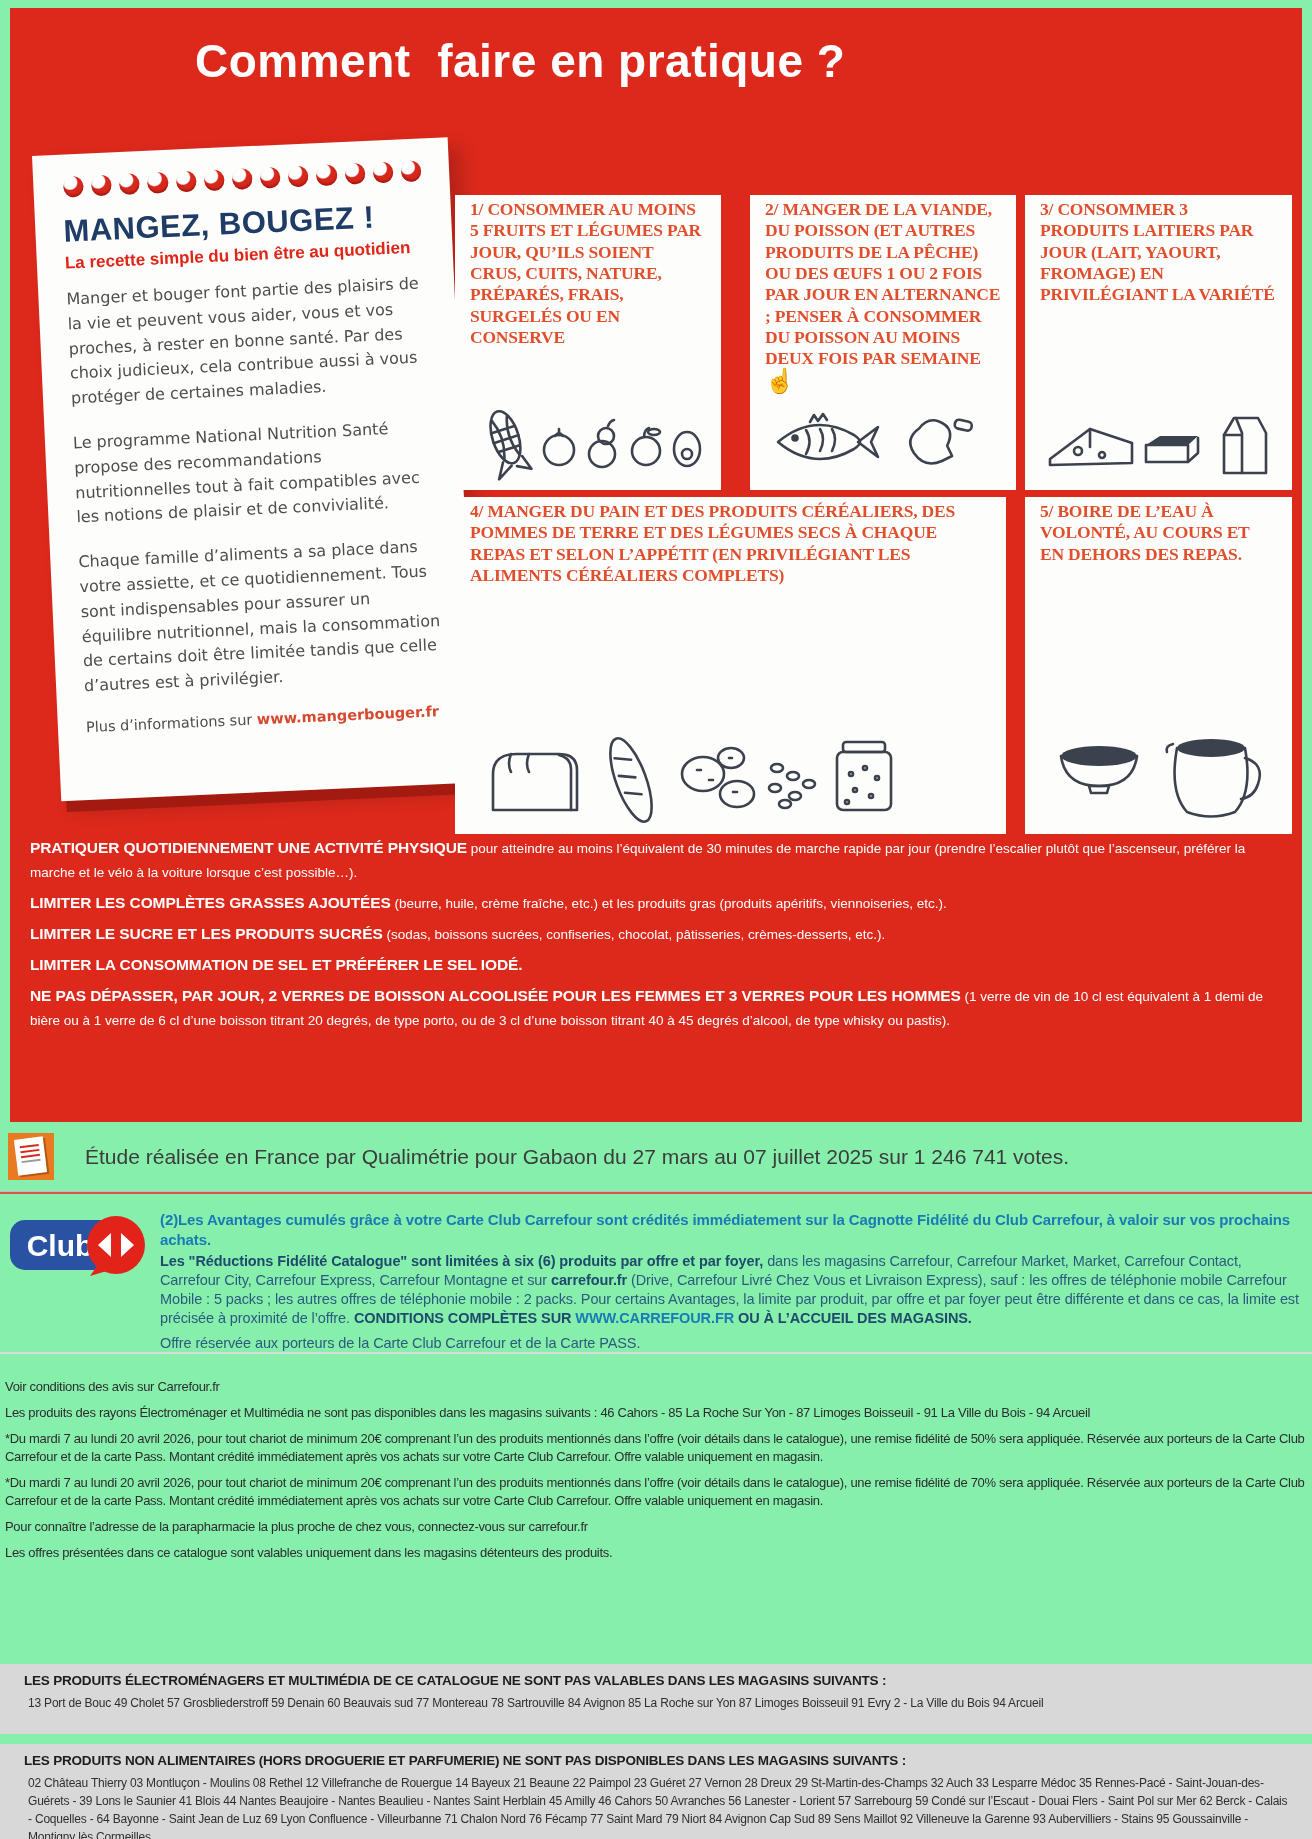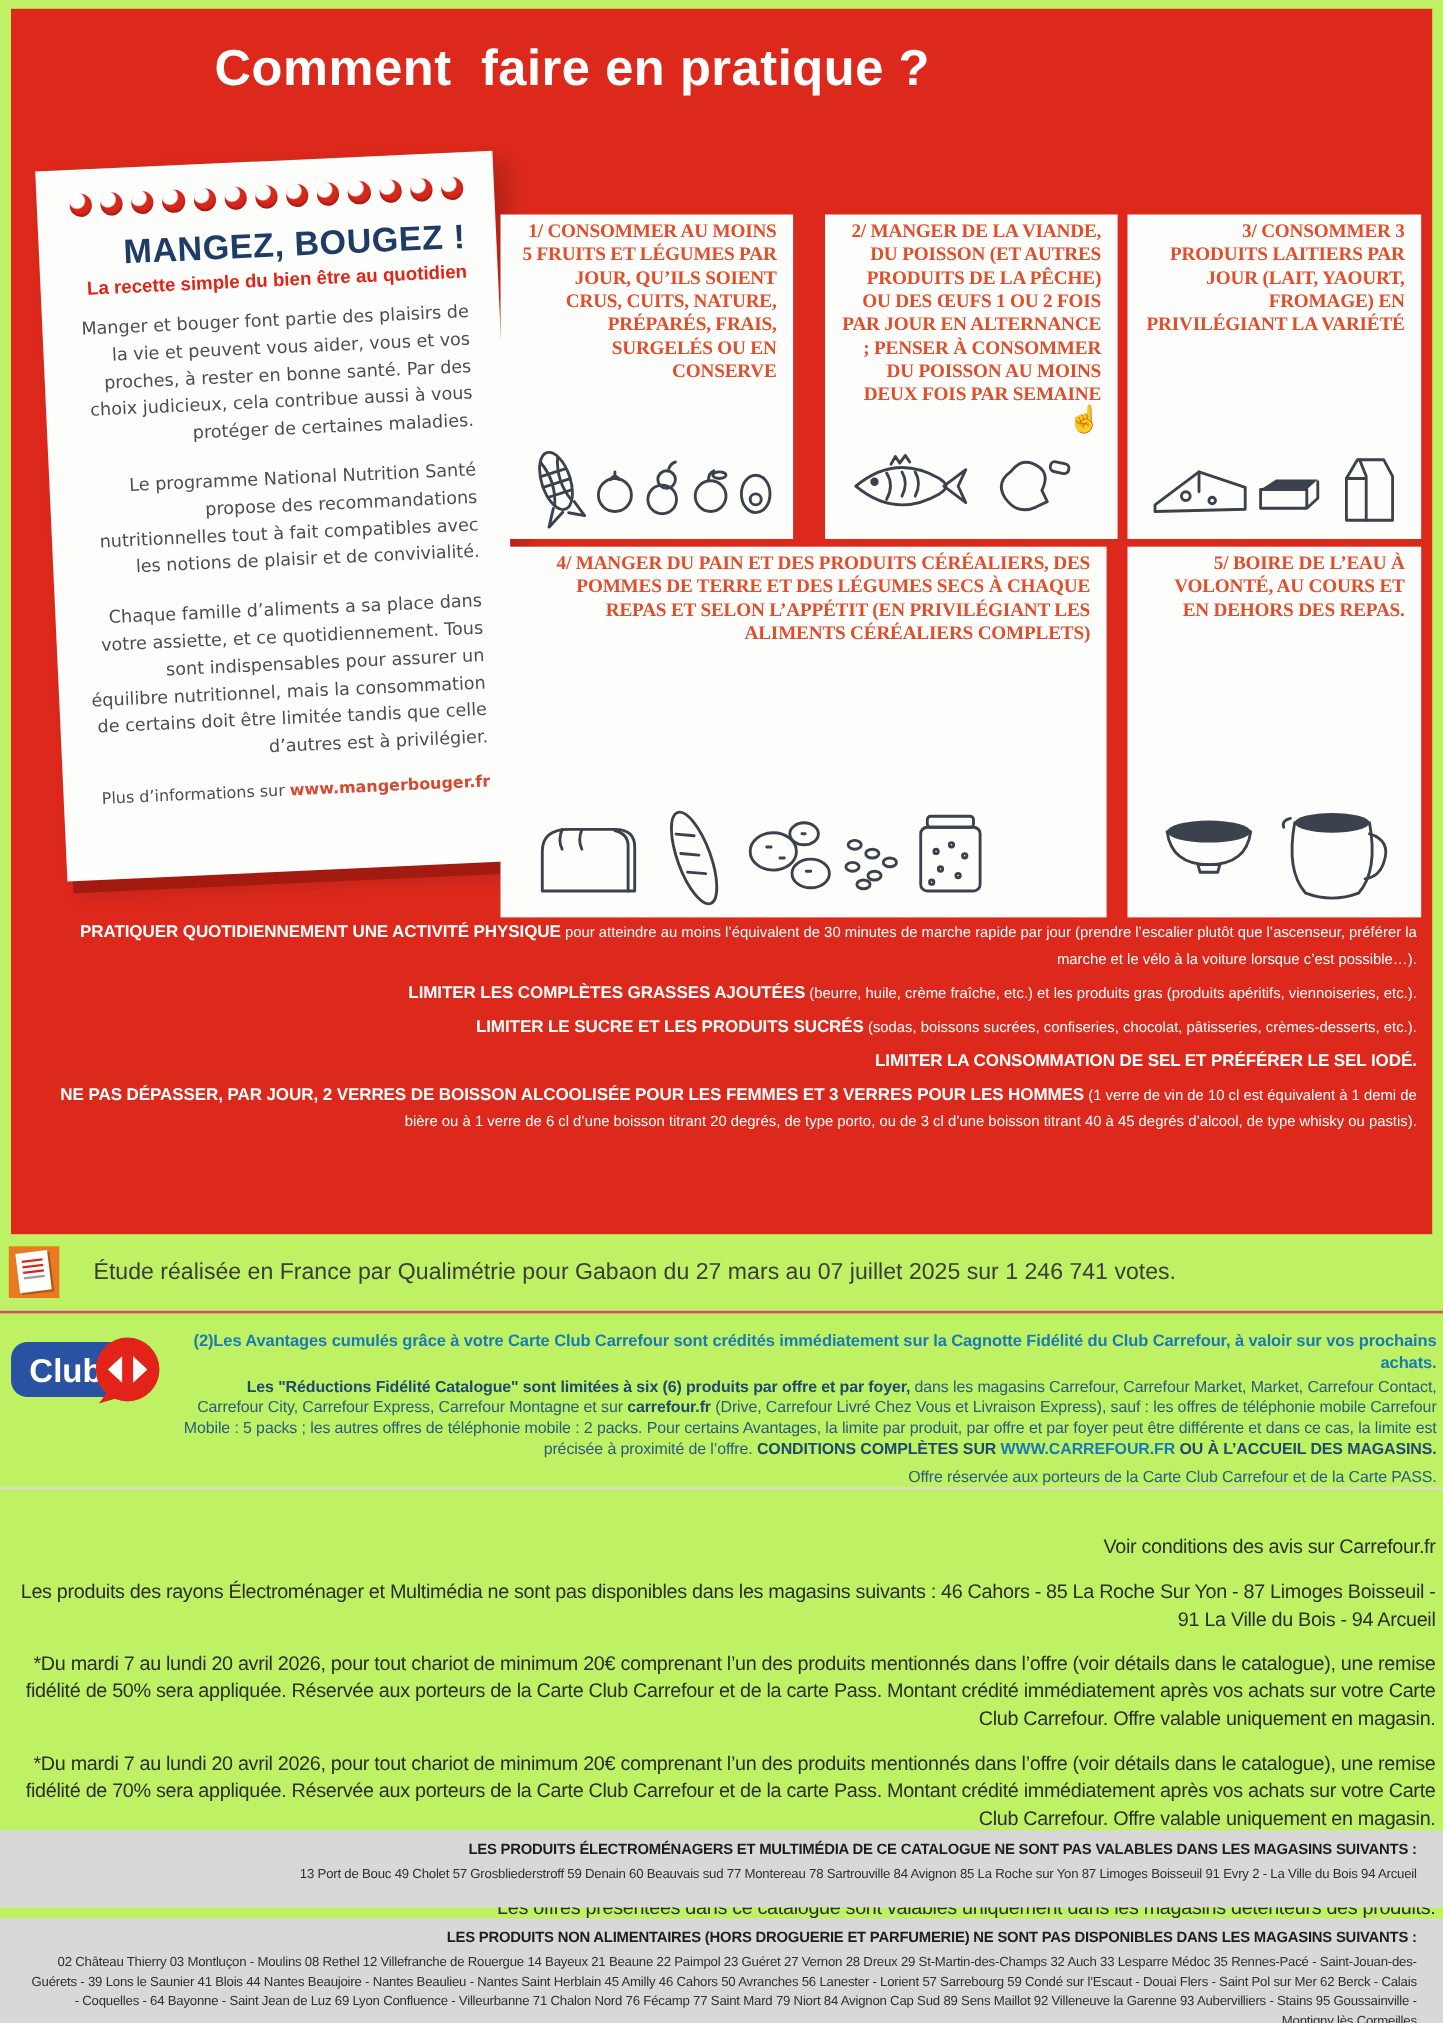--- a/index.html
+++ b/index.html
@@ -1,17 +1,17 @@
 <!DOCTYPE html>
 <html><head>
 <meta charset="utf-8">
 <style>
   html,body{margin:0;padding:0;background:#ffffff;}
   body{font-family:"Liberation Sans",sans-serif;}
-  .page{position:relative;width:1312px;height:1839px;background:#bef264;overflow:hidden;text-align:right;}
+  .page{position:relative;width:1312px;height:1839px;background:#86efac;overflow:hidden;}
 
   
   .red-panel{position:absolute;left:10px;top:8px;width:1292px;height:1114px;background:#dc291c;}
   .main-title{position:absolute;left:185px;top:26px;margin:0;color:#ffffff;font-size:46px;font-weight:bold;letter-spacing:.5px;white-space:pre-wrap;}
 
   
   .note-card{position:absolute;left:22px;top:148px;width:416px;height:646px;background:#fdfdfc;
     transform:rotate(-2.6deg);transform-origin:top left;padding:22px 28px 10px 28px;box-sizing:border-box;
     box-shadow:0 16px 0 -5px #a31a10, 12px 10px 18px rgba(0,0,0,.18);}
   .holes{display:flex;gap:8px;margin:0 0 16px 2px;}
@@ -62,21 +62,21 @@
   .club-logo{flex:0 0 auto;}
   .club-text{font-size:14.5px;letter-spacing:-.1px;line-height:1.32;color:#2b5b7e;}
   .club-intro{margin:0 0 2px 0;color:#1a7ab5;font-weight:bold;font-size:15px;}
   .club-body{margin:0;}
   .club-body b{color:#1f4a6e;}
   .club-link{color:#1a7ab5;font-weight:bold;}
   .club-footer{margin:6px 0 0 0;}
 
   
   .legal{position:absolute;left:5px;top:1378px;width:1300px;color:#2d2d2d;}
-  .legal p{margin:16px 0 8px 0;font-size:18px;letter-spacing:-.3px;line-height:1.38;}
+  .legal p{margin:0 0 8px 0;font-size:13px;letter-spacing:-.3px;line-height:1.38;}
 
   
   .gray-box{position:absolute;left:0;width:1312px;background:#d8d8d8;box-sizing:border-box;padding:9px 24px;}
   .gb1{top:1664px;height:70px;}
   .gb2{top:1744px;height:95px;}
   .gray-box h4{margin:0;color:#1d1d1d;font-size:13.5px;letter-spacing:-.2px;}
   .gray-box p{margin:6px 0 0 4px;color:#2f2f2f;font-size:12px;letter-spacing:-.2px;line-height:1.5;}
 </style>
 </head>
 <body>

